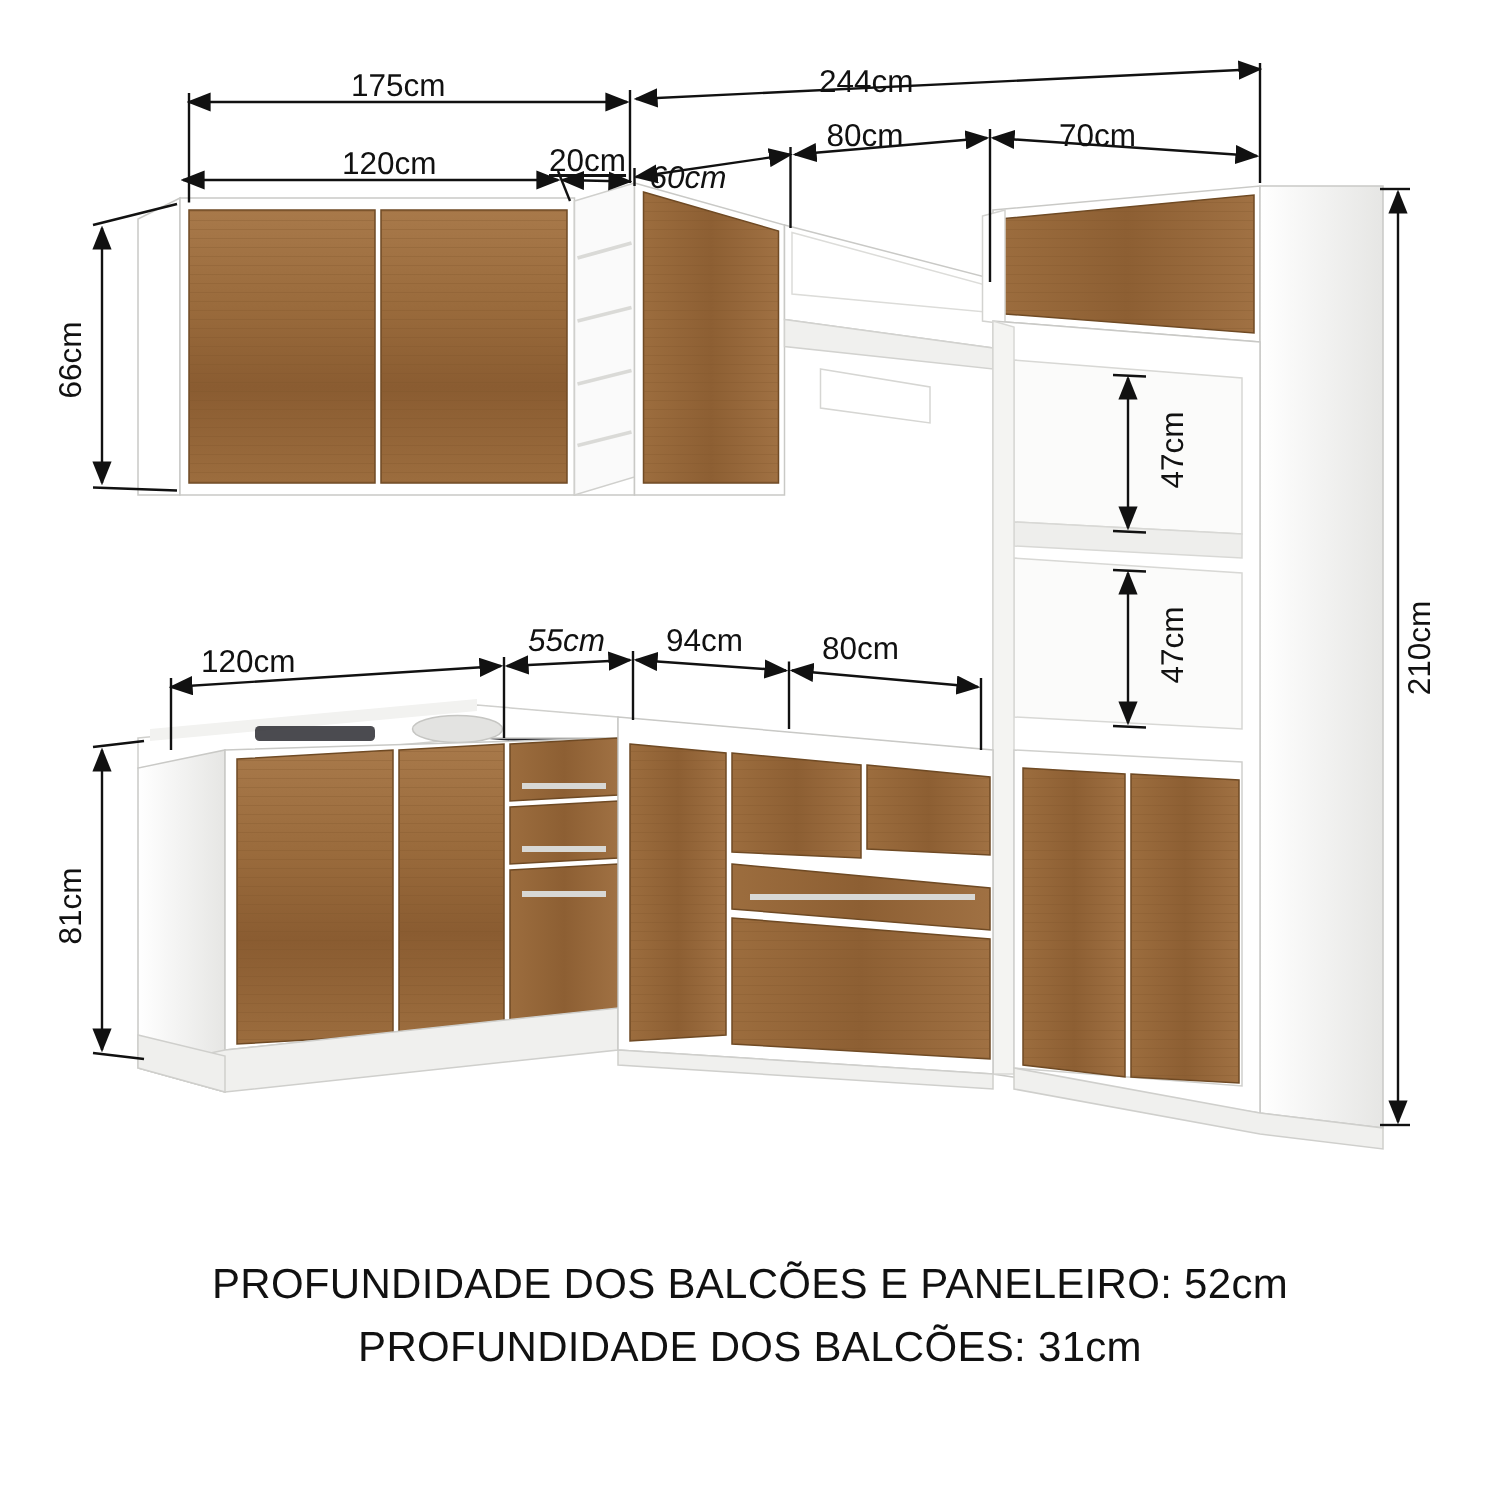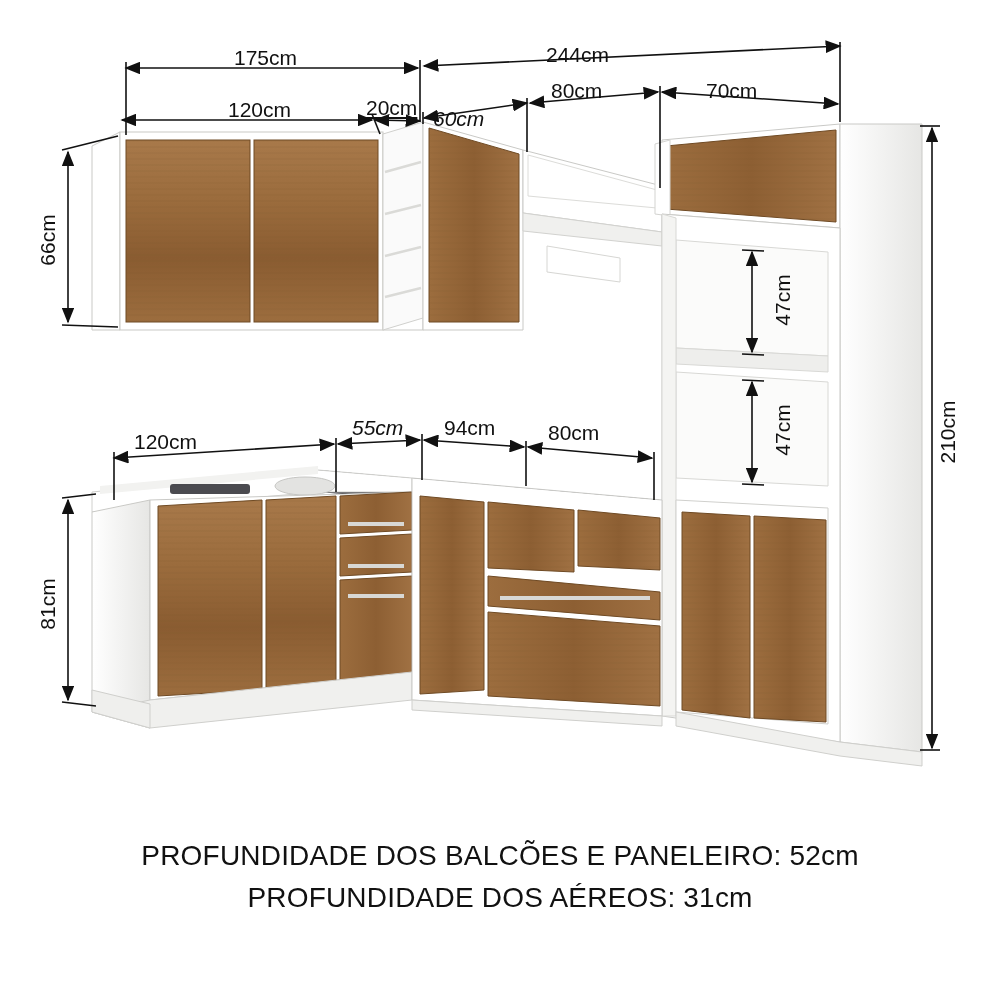--- a/index.html
+++ b/index.html
@@ -205,15 +205,15 @@
   <div class="lbl vert" style="left:757px;top:418px;transform:rotate(-90deg);">47cm</div>
 
   <div class="lbl" style="left:134px;top:430px;">120cm</div>
   <div class="lbl" style="left:352px;top:416px;font-style:italic;">55cm</div>
   <div class="lbl" style="left:444px;top:416px;">94cm</div>
   <div class="lbl" style="left:548px;top:421px;">80cm</div>
 
   <div class="lbl vert" style="left:22px;top:592px;transform:rotate(-90deg);">81cm</div>
 
   <div class="caption" style="top:840px;">PROFUNDIDADE DOS BALCÕES E PANELEIRO: 52cm</div>
-  <div class="caption" style="top:882px;">PROFUNDIDADE DOS AÉREOS: 31cm</div>
+  <div class="caption" style="top:882px;">PROFUNDIDADE DOS BALCÕES: 31cm</div>
 
 </div>
 
 </body></html>

